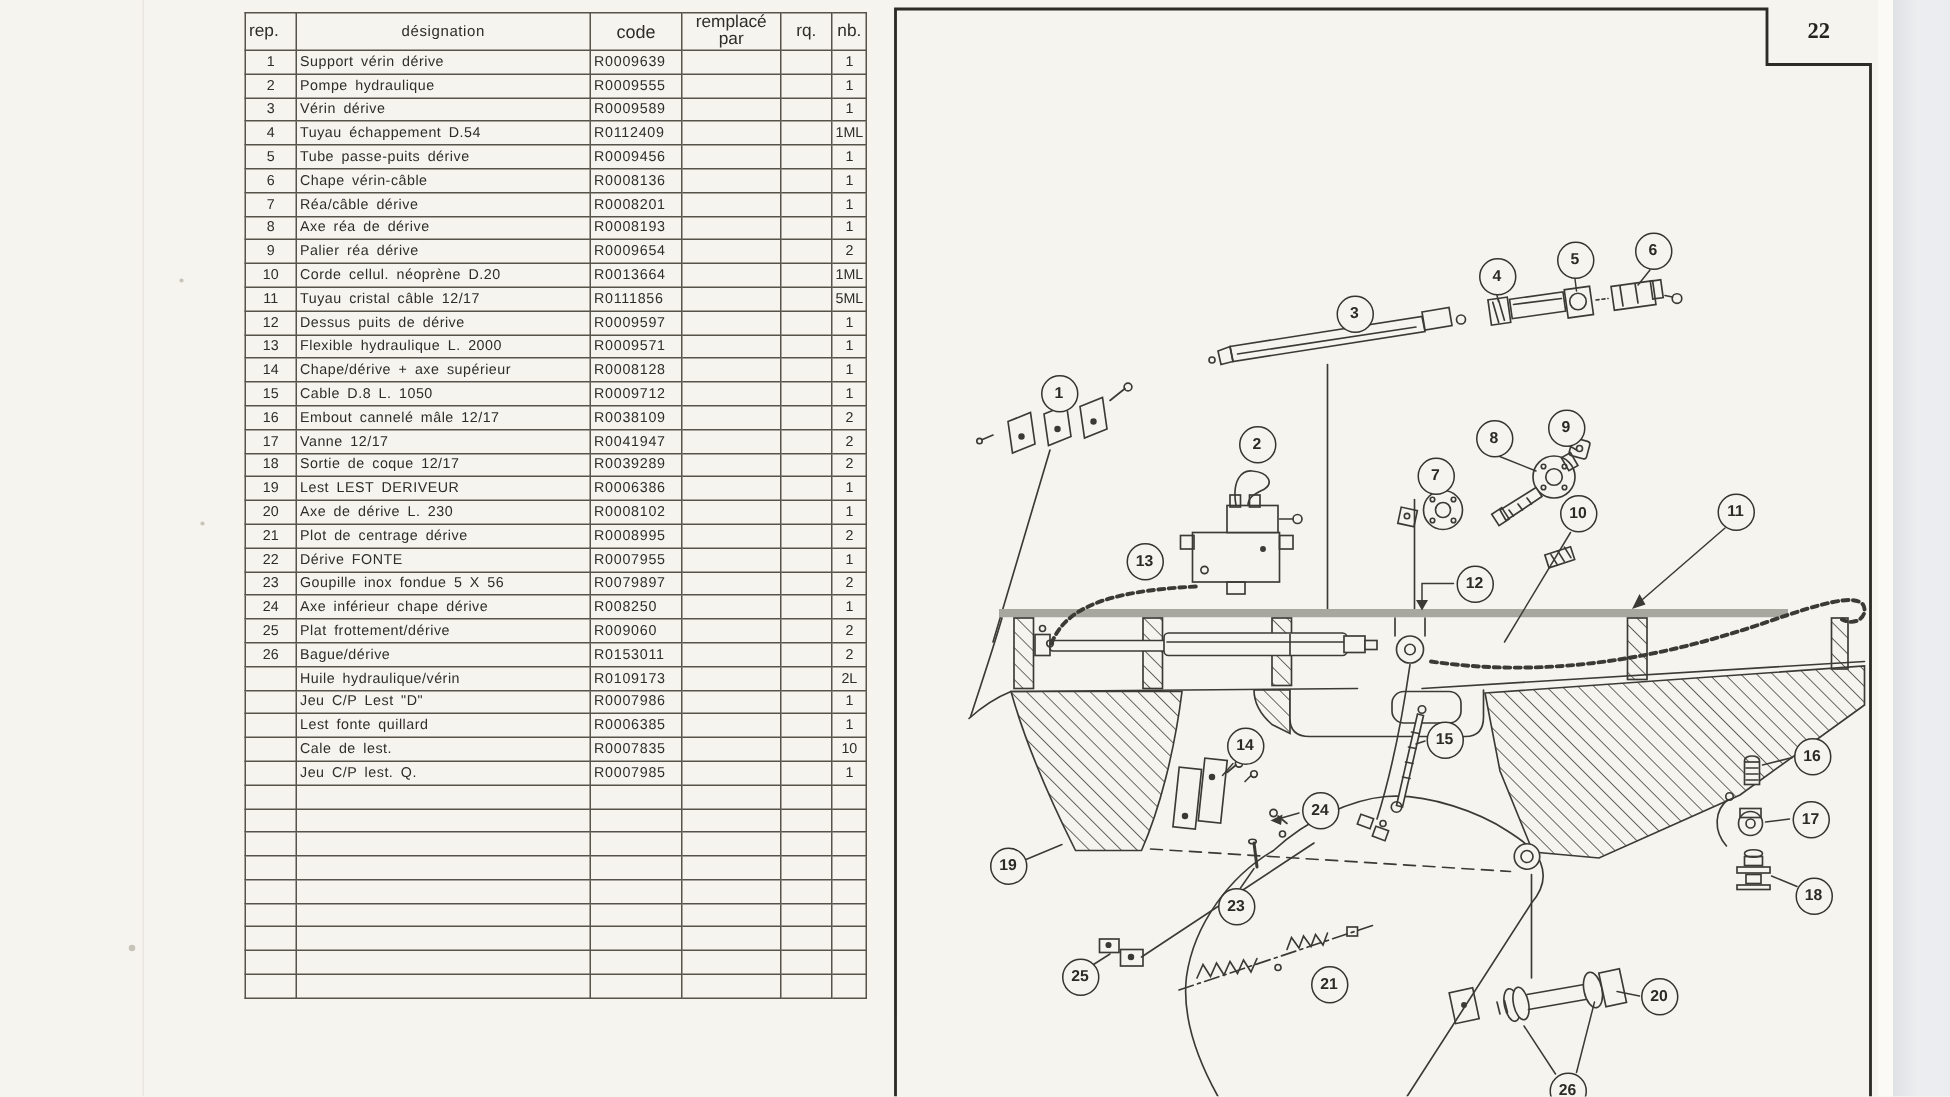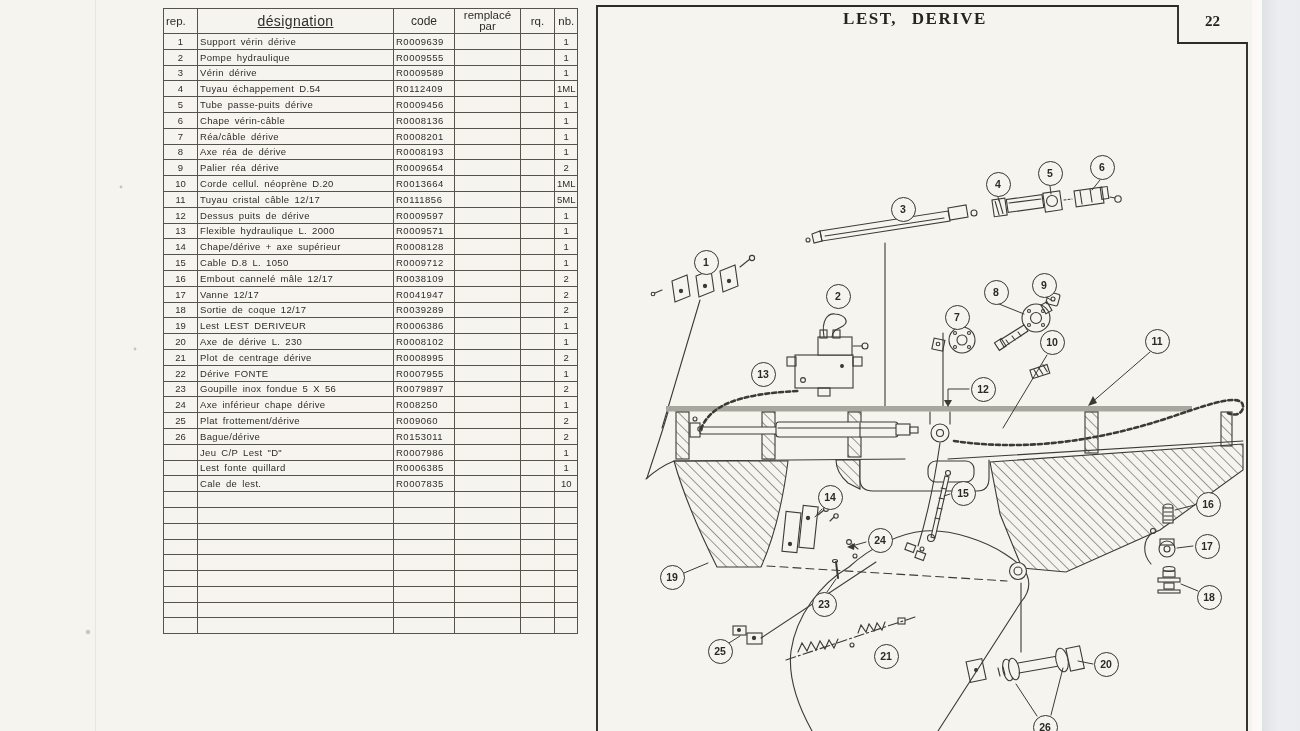--- a/index.html
+++ b/index.html
@@ -10,21 +10,21 @@
   #right-sliver{position:absolute;left:1252px;top:0;width:10px;height:731px;background:#fbfaf7;}
   
   #parts-table-wrap{position:absolute;left:163px;top:8px;}
   table.parts{border-collapse:collapse;table-layout:fixed;background:#f6f4ee;}
   table.parts{border:1.6px solid #3c3b35;padding-left:20px;}
   table.parts td,table.parts th{border:1px solid #55534a;color:#2e2d29;overflow:hidden;
     white-space:nowrap;padding:0 2px;box-sizing:border-box;font-weight:normal;}
   table.parts thead tr{height:25px;}
   table.parts tbody tr{height:15.8px;}
   th.h-rep{width:34px;font-size:11.5px;text-align:left;padding-left:3px;}
-  th.h-des{width:196px;font-size:14px;letter-spacing:.4px;text-decoration:underline;}
+  th.h-des{width:196px;font-size:10px;letter-spacing:.4px;}
   th.h-code{width:61px;font-size:12px;}
   th.h-rem{width:66px;font-size:11.5px;line-height:11px;}
   th.h-rq{width:34px;font-size:11.5px;margin-top:14px;}
   th.h-nb{width:14px;font-size:11.5px;}
   td.c-rep{text-align:center;font-size:9.5px;}
   td.c-des{text-align:left;font-size:9.5px;padding-left:5px;letter-spacing:.35px;word-spacing:2px;margin-left:18px;}
   td.c-code{text-align:left;font-size:9.5px;padding-left:6px;letter-spacing:.5px;}
   td.c-rem,td.c-rq{font-size:9.5px;}
   td.c-nb{text-align:center;font-size:9.5px;}
   
@@ -265,20 +265,28 @@
           <tr>
             <td class="c-rep">26</td>
             <td class="c-des">Bague/dérive</td>
             <td class="c-code">R0153011</td>
             <td class="c-rem"></td>
             <td class="c-rq"></td>
             <td class="c-nb">2</td>
           </tr>
           <tr>
             <td class="c-rep"></td>
+            <td class="c-des">Huile hydraulique/vérin</td>
+            <td class="c-code">R0109173</td>
+            <td class="c-rem"></td>
+            <td class="c-rq"></td>
+            <td class="c-nb">2L</td>
+          </tr>
+          <tr>
+            <td class="c-rep"></td>
             <td class="c-des">Jeu C/P Lest "D"</td>
             <td class="c-code">R0007986</td>
             <td class="c-rem"></td>
             <td class="c-rq"></td>
             <td class="c-nb">1</td>
           </tr>
           <tr>
             <td class="c-rep"></td>
             <td class="c-des">Lest fonte quillard</td>
             <td class="c-code">R0006385</td>
@@ -286,20 +294,28 @@
             <td class="c-rq"></td>
             <td class="c-nb">1</td>
           </tr>
           <tr>
             <td class="c-rep"></td>
             <td class="c-des">Cale de lest.</td>
             <td class="c-code">R0007835</td>
             <td class="c-rem"></td>
             <td class="c-rq"></td>
             <td class="c-nb">10</td>
+          </tr>
+          <tr>
+            <td class="c-rep"></td>
+            <td class="c-des">Jeu C/P lest. Q.</td>
+            <td class="c-code">R0007985</td>
+            <td class="c-rem"></td>
+            <td class="c-rq"></td>
+            <td class="c-nb">1</td>
           </tr>
           <tr>
             <td class="c-rep"></td>
             <td class="c-des"></td>
             <td class="c-code"></td>
             <td class="c-rem"></td>
             <td class="c-rq"></td>
             <td class="c-nb"></td>
           </tr>
           <tr>
@@ -622,21 +638,20 @@
           <line x1="1051" y1="715" x2="1063" y2="668"></line>
         </g>
 
         <g fill="#3b3a34" stroke="none">
           <polygon points="1088,406 1097,403 1093,396"></polygon>
           <polygon points="948,407 944,400 952,400"></polygon>
           <polygon points="847,547 855,543 854,550"></polygon>
         </g>
       </g>
     </svg>
-    <div id="diagram-title">LEST, DERIVE</div>
     <div id="page-number">22</div>
     <div id="callouts">
         <div class="callout" style="left: 706px; top: 262px;">1</div>
         <div class="callout" style="left: 838px; top: 296px;">2</div>
         <div class="callout" style="left: 903px; top: 209px;">3</div>
         <div class="callout" style="left: 998px; top: 184px;">4</div>
         <div class="callout" style="left: 1050px; top: 173px;">5</div>
         <div class="callout" style="left: 1102px; top: 167px;">6</div>
         <div class="callout" style="left: 957px; top: 317px;">7</div>
         <div class="callout" style="left: 996px; top: 292px;">8</div>

